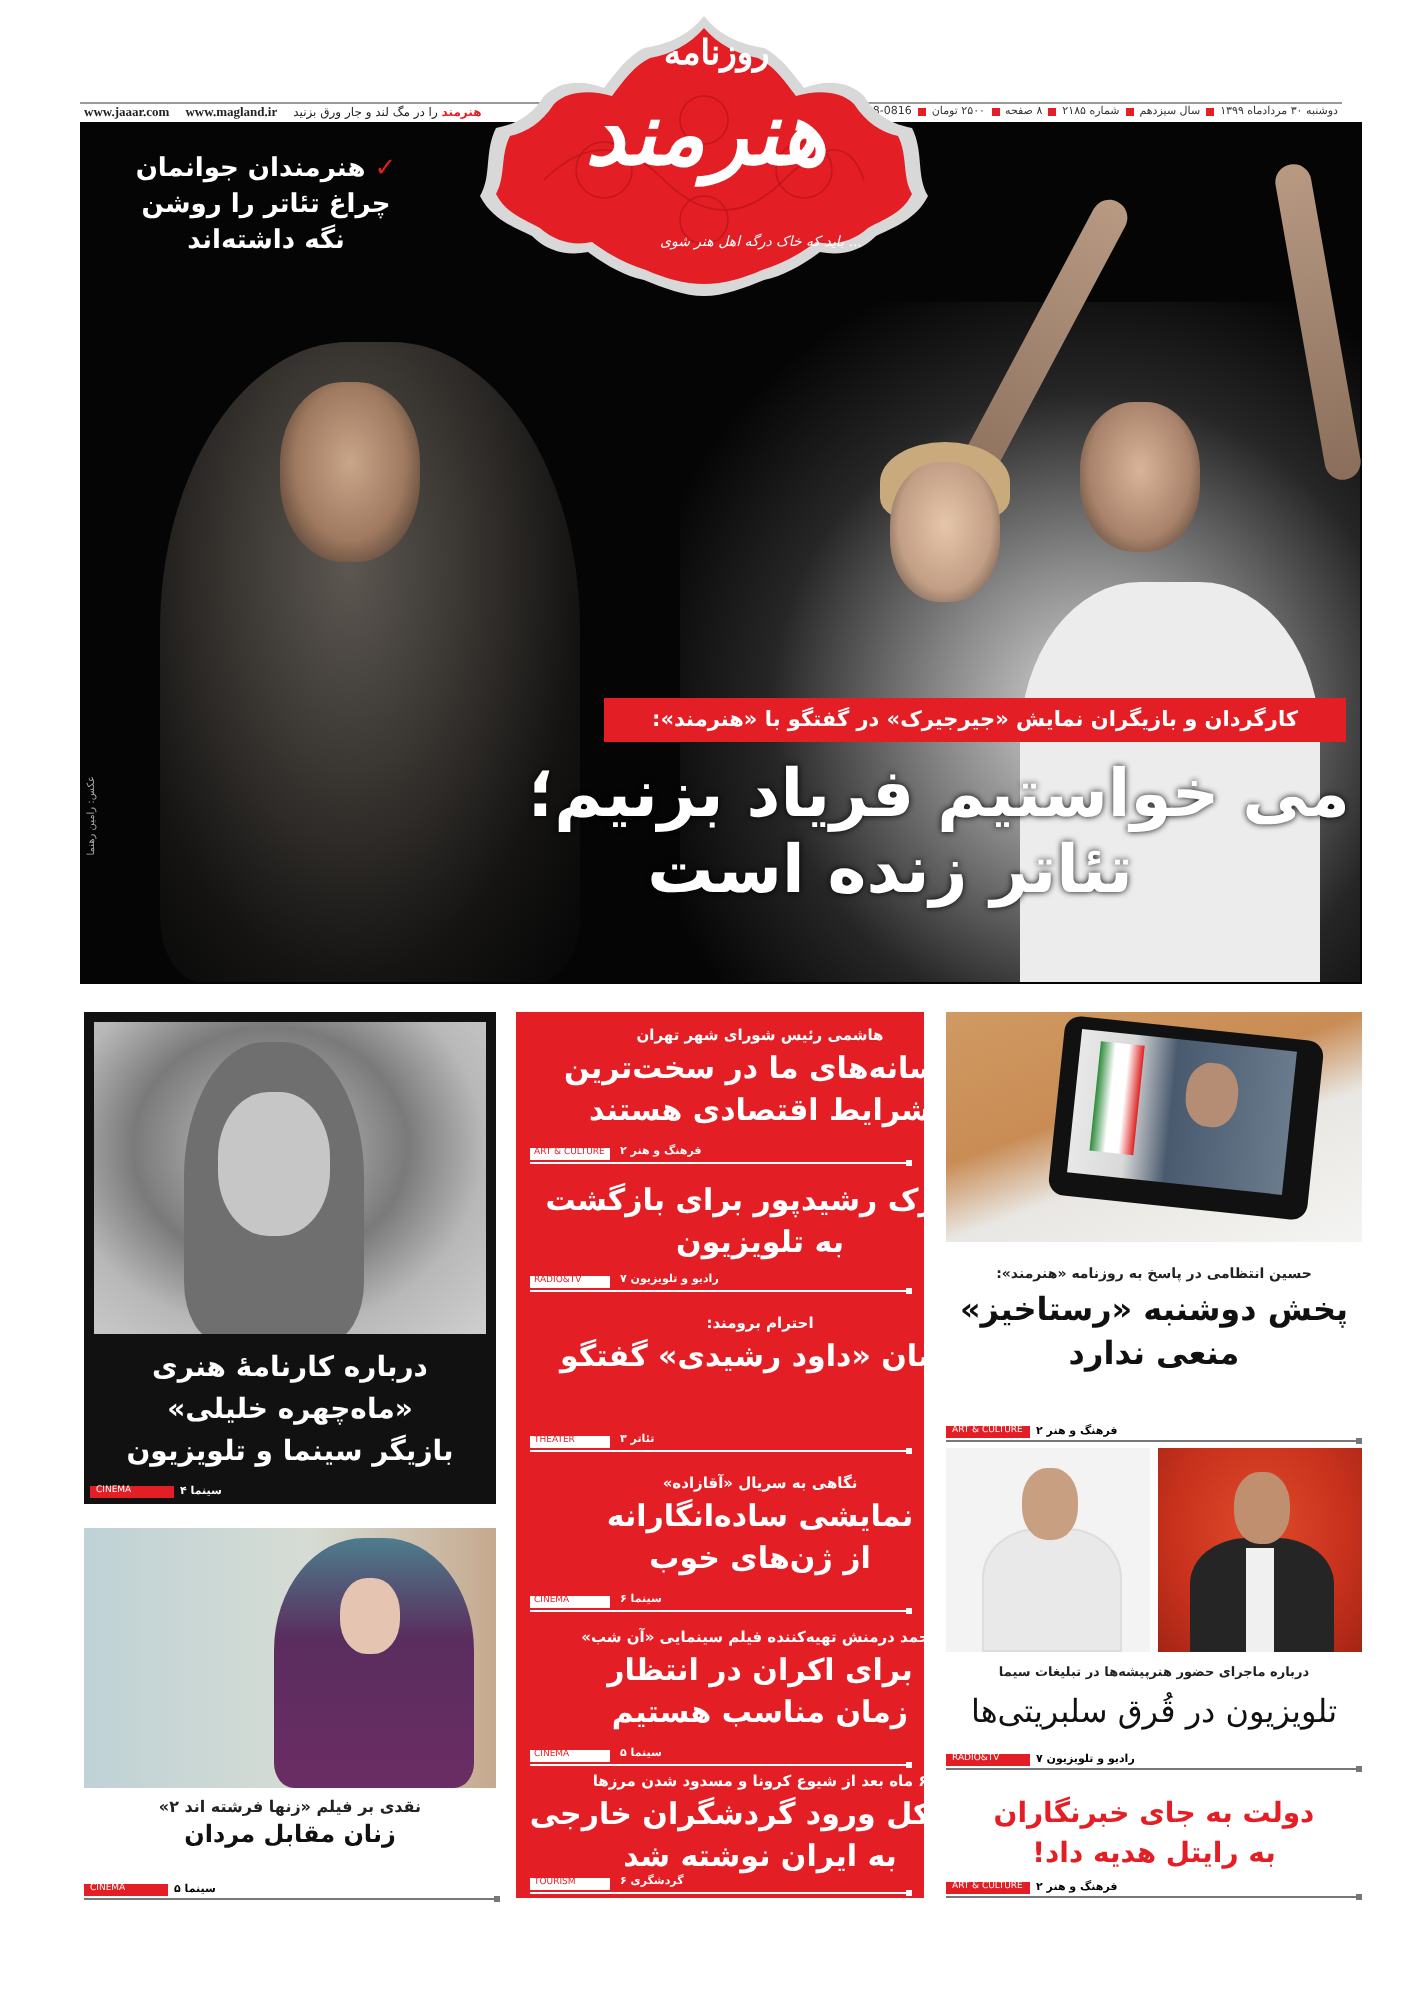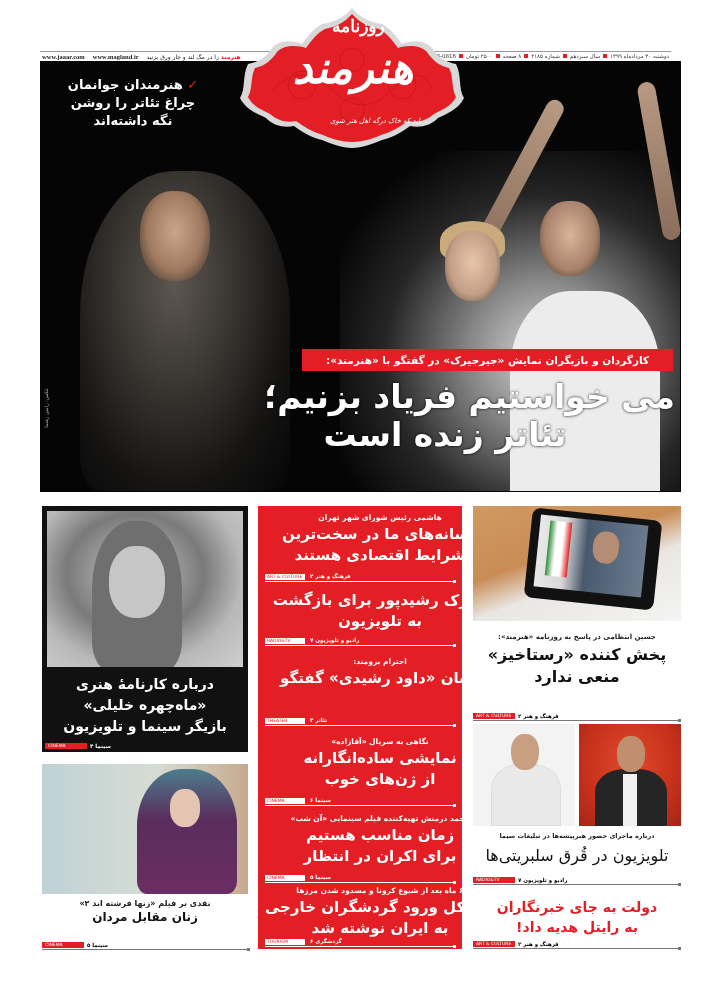--- a/index.html
+++ b/index.html
@@ -237,22 +237,22 @@
       <div class="t">از ژن‌های خوب</div>
     </div>
     <div class="mid-tag" style="top:292px;">
       <span class="en">CINEMA</span>
       <span class="fa">سینما ۶</span>
       <span class="ln"></span>
     </div>
 
     <div class="mid-item" style="top:307px;">
       <div class="k">محمد درمنش تهیه‌کننده فیلم سینمایی «آن شب»</div>
+      <div class="t">برای اکران در انتظار</div>
       <div class="t">زمان مناسب هستیم</div>
-      <div class="t">برای اکران در انتظار</div>
     </div>
     <div class="mid-tag" style="top:369px;">
       <span class="en">CINEMA</span>
       <span class="fa">سینما ۵</span>
       <span class="ln"></span>
     </div>
 
     <div class="mid-item" style="top:379px;">
       <div class="k">۶ ماه بعد از شیوع کرونا و مسدود شدن مرزها</div>
       <div class="t">پروتکل ورود گردشگران خارجی</div>
@@ -268,21 +268,21 @@
   <div class="col col-right">
     <div class="photo rc-photo1">
       <div class="phone"></div>
       <div class="screen">
         <div class="flag"></div>
         <div class="face"></div>
       </div>
     </div>
     <div class="rc-kicker1">حسین انتظامی در پاسخ به روزنامه «هنرمند»:</div>
     <div class="rc-title1">
-      <div>پخش کننده «رستاخیز»</div>
+      <div>پخش دوشنبه «رستاخیز»</div>
       <div>منعی ندارد</div>
     </div>
     <div class="sec-tag" style="left:0; top:206px;">
       <span class="en">ART &amp; CULTURE</span>
       <span class="fa">فرهنگ و هنر ۲</span>
     </div>
     <div class="rule" style="left:0; width:206px; top:214px;"></div>
 
     <div class="photo rc-photo2">
       <div class="body"></div>

